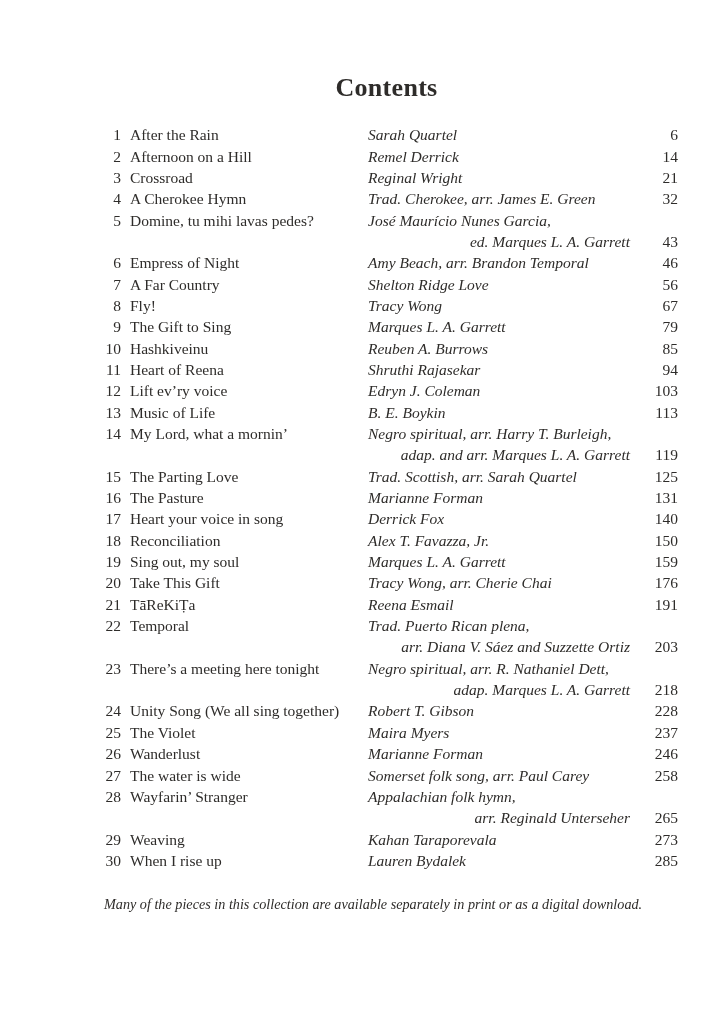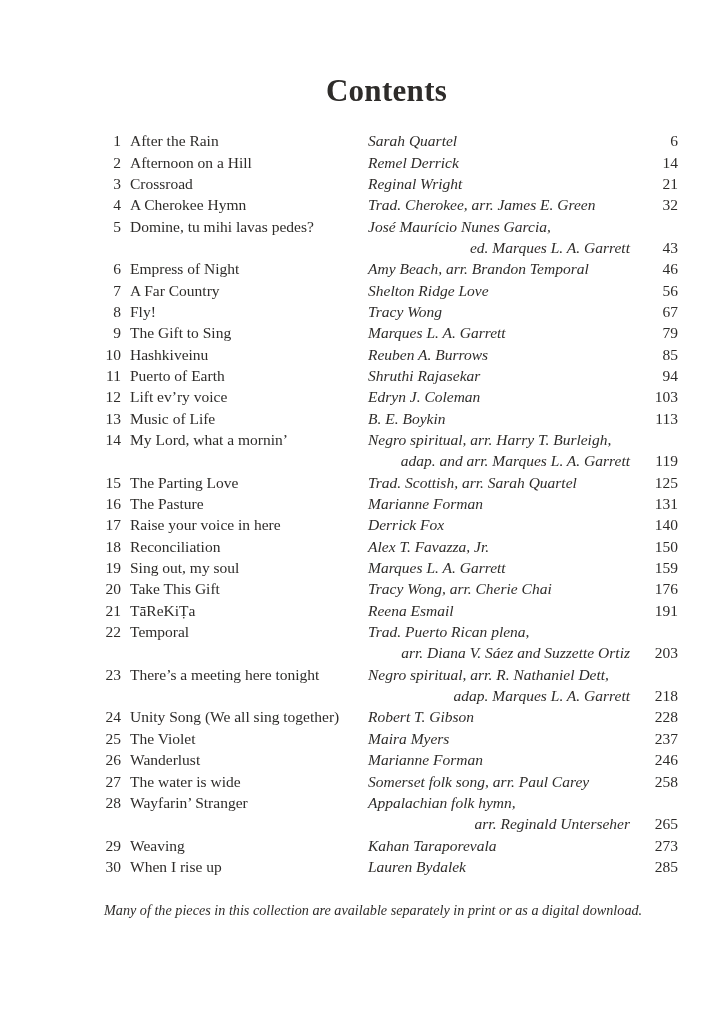--- a/index.html
+++ b/index.html
@@ -10,21 +10,21 @@
     margin: 0 auto;
     background: #ffffff;
     font-family: "Liberation Serif", "DejaVu Serif", serif;
     color: #2e2c2a;
     overflow: hidden;
     box-sizing: border-box;
   }
   .title {
     margin: 0 40px 0 95px;
     padding-top: 72px;
-    font-size: 31px;
+    font-size: 26px;
     font-weight: 600;
     text-align: center;
     letter-spacing: 0.3px;
     line-height: 1.2;
   }
   .toc {
     margin: 21px 40px 0 95px;
     font-size: 15.5px;
     line-height: 21.35px;
   }
@@ -137,21 +137,21 @@
     <div class="num">10</div>
     <div class="title-cell">Hashkiveinu</div>
     <div class="composer-cell">
           <div class="composer-line">Reuben A. Burrows</div>
         </div>
     <div class="page-cell">85</div>
   </div>
 
   <div class="toc-row">
     <div class="num">11</div>
-    <div class="title-cell">Puerto of Earth</div>
+    <div class="title-cell">Heart of Reena</div>
     <div class="composer-cell">
           <div class="composer-line">Shruthi Rajasekar</div>
         </div>
     <div class="page-cell">94</div>
   </div>
 
   <div class="toc-row">
     <div class="num">12</div>
     <div class="title-cell">Lift ev’ry voice</div>
     <div class="composer-cell">
@@ -192,21 +192,21 @@
     <div class="num">16</div>
     <div class="title-cell">The Pasture</div>
     <div class="composer-cell">
           <div class="composer-line">Marianne Forman</div>
         </div>
     <div class="page-cell">131</div>
   </div>
 
   <div class="toc-row">
     <div class="num">17</div>
-    <div class="title-cell">Raise your voice in here</div>
+    <div class="title-cell">Heart your voice in song</div>
     <div class="composer-cell">
           <div class="composer-line">Derrick Fox</div>
         </div>
     <div class="page-cell">140</div>
   </div>
 
   <div class="toc-row">
     <div class="num">18</div>
     <div class="title-cell">Reconciliation</div>
     <div class="composer-cell">

